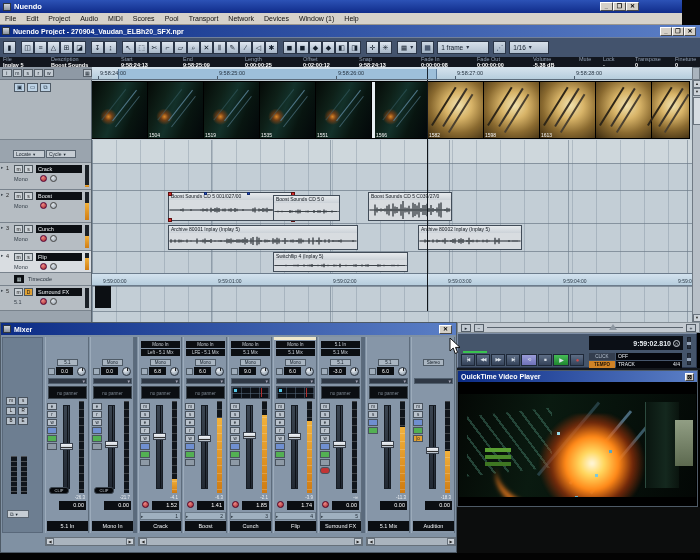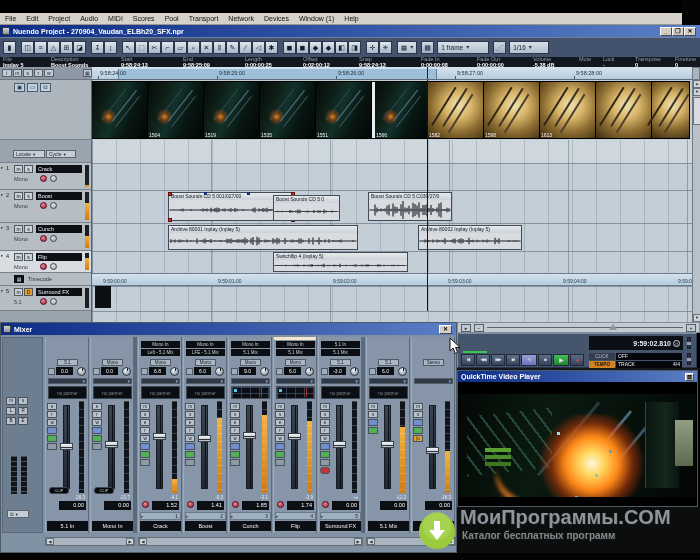--- a/index.html
+++ b/index.html
@@ -245,20 +245,29 @@
     letter-spacing:0;text-shadow:1px 1px 0 #17191b,0 0 1px #2c2f31;white-space:nowrap;}
   #wmsub{position:absolute;left:44px;top:27px;font-size:10px;font-weight:bold;color:#82888d;
     text-shadow:1px 1px 0 #17191b;white-space:nowrap;}
   #cursor{left:449px;top:338px;width:12px;height:17px;z-index:30;}
 </style>
 </head>
 <body>
 
 <div id="screen">
 
+  <div class="abs" id="tbmain">
+    <span class="appicon"></span>
+    <span>Nuendo</span>
+    <span class="winbtns">
+      <span class="wbtn">_</span>
+      <span class="wbtn">❐</span>
+      <span class="wbtn">✕</span>
+    </span>
+  </div>
   <div class="abs" id="menubar">
       <div class="menu-item">File</div>
       <div class="menu-item">Edit</div>
       <div class="menu-item">Project</div>
       <div class="menu-item">Audio</div>
       <div class="menu-item">MIDI</div>
       <div class="menu-item">Scores</div>
       <div class="menu-item">Pool</div>
       <div class="menu-item">Transport</div>
       <div class="menu-item">Network</div>
@@ -961,27 +970,17 @@
       <div class="qs" style="left:98px;top:50px;width:3px;height:3px;background:#9adbe8;box-shadow:38px 42px 0 #7ec8da,52px 18px 0 #5aa8c0,18px 64px 0 #6ab8cc;"></div>
       <div class="qs" style="left:0;top:0;right:0;height:12px;background:#000;"></div>
       <div class="qs" style="left:0;bottom:0;right:0;height:8px;background:#000;"></div>
     </div>
   </div>
 
   <div class="abs" id="gap1"></div>
   <div class="abs" id="deskbr"></div>
   <div class="abs" id="botstrip"></div>
 
-  <div class="abs" id="wm">
-    <svg width="40" height="42" style="position:absolute;left:0;top:8px;">
-      <circle cx="19" cy="20" r="18" fill="#9cca3e"></circle>
-      <circle cx="19" cy="15" r="14" fill="#add95c" opacity="0.55"></circle>
-      <rect x="16" y="10" width="6" height="11" fill="#fff"></rect>
-      <polygon points="11,19 27,19 19,29" fill="#fff"></polygon>
-    </svg>
-    <div id="wmtitle">МоиПрограммы.COM</div>
-    <div id="wmsub">Каталог бесплатных программ</div>
-  </div>
 
   <svg class="abs" id="cursor" viewBox="0 0 12 17">
     <polygon points="1,0 1,13 4.2,10 6.2,15.5 8.6,14.4 6.5,9.4 11,9.4" fill="#fff" stroke="#000" stroke-width="0.9"></polygon>
   </svg>
 </div>
 
 </body></html>

